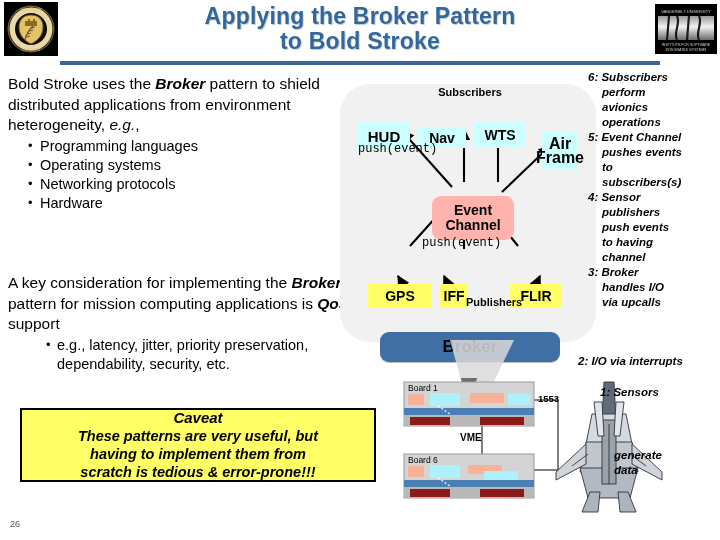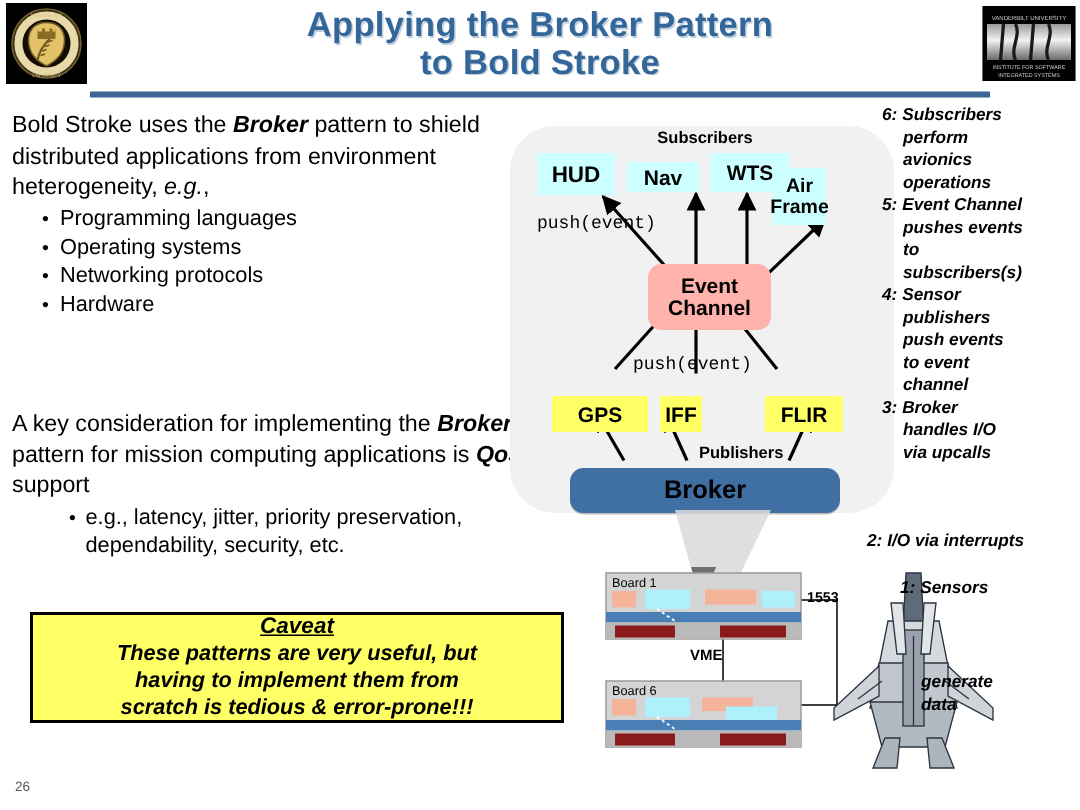--- a/index.html
+++ b/index.html
@@ -53,35 +53,35 @@
   .bi{font-style:italic;font-weight:bold;}
 
   
   #caveat{
     position:absolute;left:20px;top:408px;width:356px;height:74px;
     background:#ffff66;border:2px solid #000;
     display:flex;flex-direction:column;align-items:center;justify-content:center;
     font-style:italic;font-weight:bold;font-size:14.5px;line-height:18px;
     color:#000;text-align:center;box-sizing:border-box;
   }
-  #caveat .ctitle{font-size:15px;text-decoration:underline;}
+  #caveat .ctitle{font-size:15px;}
 
   
   #pagenum{position:absolute;left:10px;top:519px;font-size:9px;color:#555;}
 
   
   #diagram{position:absolute;left:340px;top:84px;width:256px;height:266px;}
   #diag-bg{
     position:absolute;left:0;top:0;width:256px;height:258px;
     background:#f1f1f1;border-radius:30px;
   }
   #diagram .node{
     position:absolute;box-sizing:border-box;
     display:flex;align-items:center;justify-content:center;
-    text-align:center;font-weight:bold;color:#000;
+    text-align:center;font-weight:bold;color:#000;margin-top:20px;
   }
   .cyan{background:#ccffff;}
   .yellow{background:#ffff66;}
   .pink{background:#ffb3ac;border-radius:9px;}
   .brokerbox{
     background:#3f6fa3;border-radius:9px;color:#fff;
     box-shadow:0 1px 0 rgba(0,0,0,.25);
   }
   .lbl{position:absolute;font-weight:bold;font-size:11px;color:#000;}
   .mono{position:absolute;font-family:"Liberation Mono", monospace;font-size:12px;color:#000;}
@@ -203,21 +203,21 @@
         <line x1="118" y1="223" x2="104" y2="192"></line>
         <line x1="186" y1="223" x2="200" y2="192"></line>
       </g>
     </svg>
 
     <div class="lbl" style="left:80px;top:2px;width:100px;text-align:center;">Subscribers</div>
 
     <div class="node cyan" style="left:18px;top:18px;width:52px;height:28px;font-size:15px;">HUD</div>
     <div class="node cyan" style="left:78px;top:24px;width:48px;height:20px;font-size:14px;">Nav</div>
     <div class="node cyan" style="left:134px;top:18px;width:52px;height:26px;font-size:14px;">WTS</div>
-    <div class="node cyan" style="left:175px;top:28px;width:36px;height:38px;font-size:13px;line-height:14px;">Air Frame</div>
+    <div class="node cyan" style="left:202px;top:28px;width:36px;height:38px;font-size:16px;line-height:14px;">Air Frame</div>
 
     <div class="mono" style="left:18px;top:58px;">push(event)</div>
 
     <div class="node pink" style="left:92px;top:92px;width:82px;height:44px;font-size:14px;flex-direction:column;line-height:15px;">
       <span>Event</span>
       <span>Channel</span>
     </div>
 
     <div class="mono" style="left:82px;top:152px;">push(event)</div>
 
@@ -306,21 +306,21 @@
       <span>Event Channel</span>
       <span class="ind">pushes events</span>
       <span class="ind">to</span>
       <span class="ind">subscribers(s)</span>
     </div>
     <div class="step">
       <span>4:</span>
       <span>Sensor</span>
       <span class="ind">publishers</span>
       <span class="ind">push events</span>
-      <span class="ind">to event</span>
+      <span class="ind">to having</span>
       <span class="ind">channel</span>
     </div>
     <div class="step">
       <span>3:</span>
       <span>Broker</span>
       <span class="ind">handles I/O</span>
       <span class="ind">via upcalls</span>
     </div>
   </div>
 

